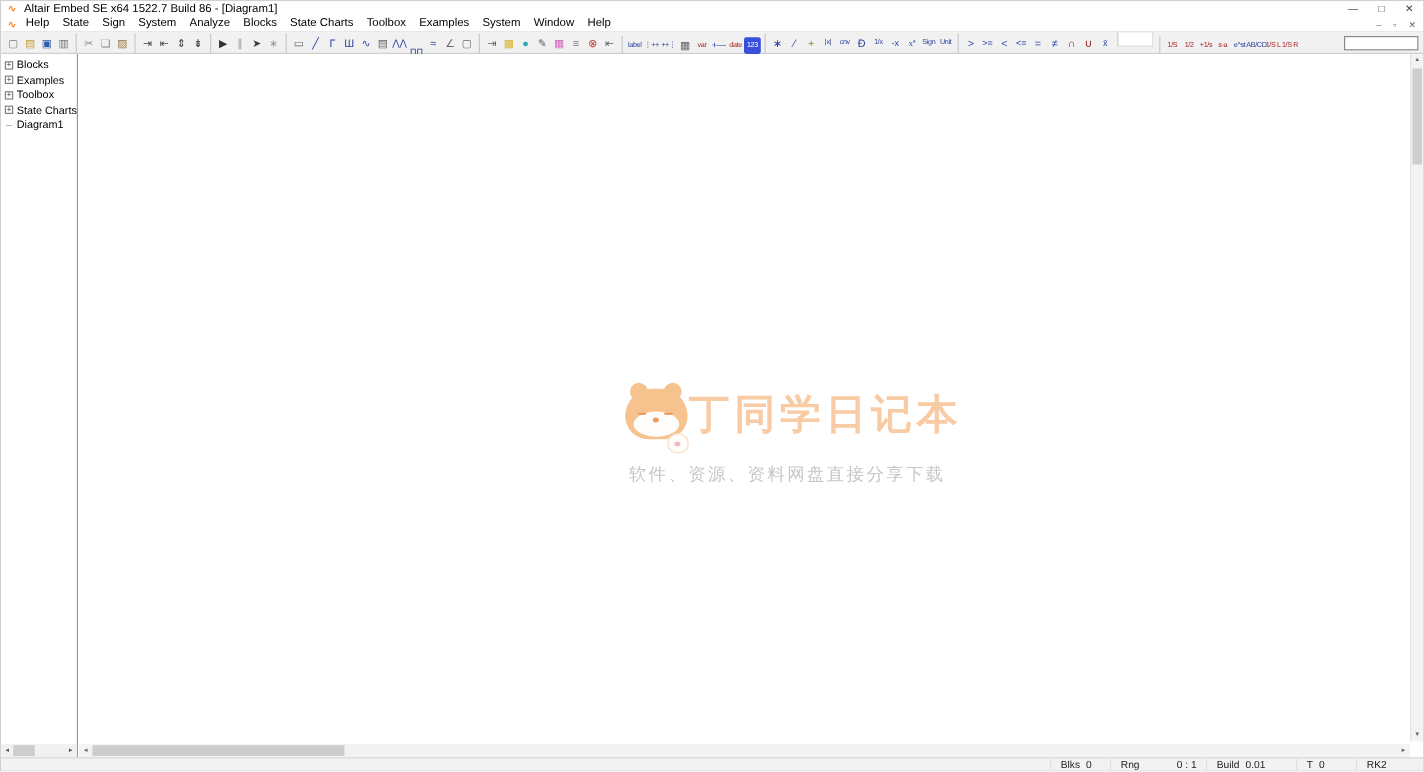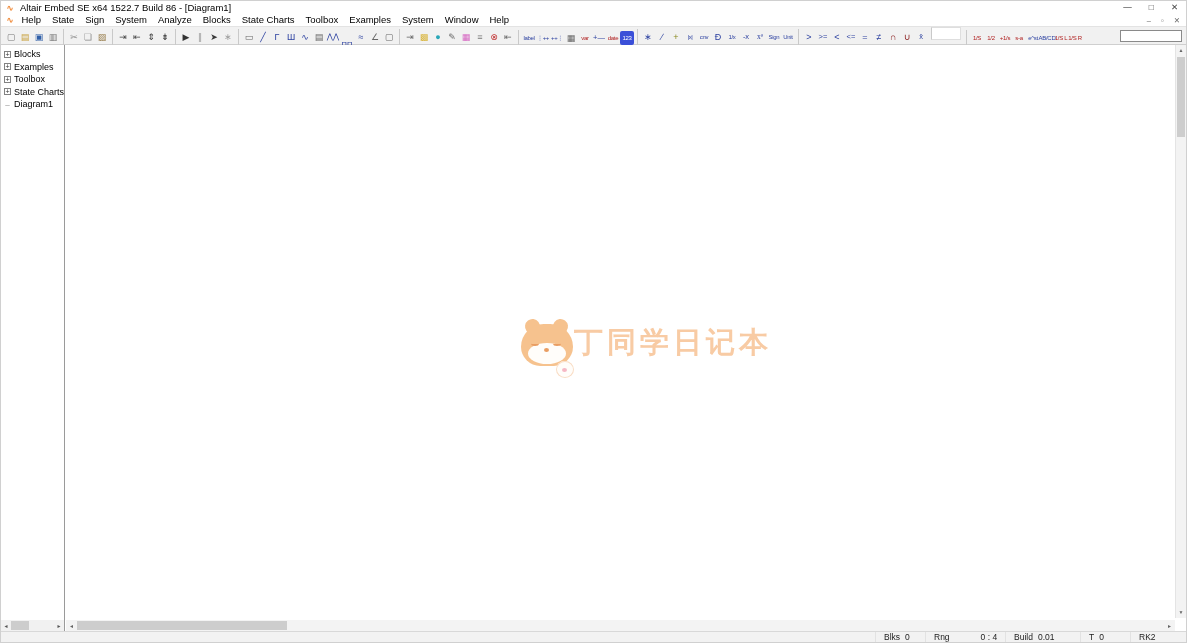--- a/index.html
+++ b/index.html
@@ -68,21 +68,21 @@
   .vscroll .thumb { position:absolute; left:1px; right:1px; top:12px; height:80px; background:#cdcdcd; }
 
   .hscroll { position:absolute; left:65px; bottom:0; right:11px; height:11px; background:#f3f3f3;
              display:flex; align-items:center; }
   .hscroll .arrow { width:11px; text-align:center; font-size:5px; color:#666; cursor:default; }
   .hscroll .track { flex:1; height:100%; position:relative; }
   .hscroll .thumb { position:absolute; left:0; top:1px; width:210px; height:9px; background:#cdcdcd; }
 
   
   .watermark { position:absolute; left:452px; top:272px; width:290px; height:86px; pointer-events:none; }
-  .wm-title { position:absolute; left:56px; top:6px; font-size:29px; font-weight:bold;
+  .wm-title { position:absolute; left:56px; top:6px; font-size:34px; font-weight:bold;
               letter-spacing:4px; color:#f8cba4; white-space:nowrap; }
   .wm-url { position:absolute; left:76px; top:42px; font-size:21px; font-weight:bold;
             letter-spacing:1px; color:#f8cba4; white-space:nowrap; }
   .wm-sub { position:absolute; left:6px; top:69px; font-size:14.5px; letter-spacing:2px;
             color:#c7c7c7; white-space:nowrap; }
 
   .wm-dog { position:absolute; left:2px; top:2px; width:58px; height:66px; }
   .wm-dog .ear { position:absolute; width:15px; height:15px; background:#f6c28e; top:0; left:5px;
                  border-radius:50% 50% 0 50%; transform:rotate(8deg); }
   .wm-dog .ear.r { left:33px; border-radius:50% 50% 50% 0; transform:rotate(-8deg); }
@@ -276,20 +276,21 @@
             <div class="ear r"></div>
           <div class="head"></div>
           <div class="muzzle"></div>
           <div class="eye"></div>
             <div class="eye r"></div>
           <div class="nose"></div>
           <div class="paw"></div>
             <div class="pad"></div>
         </div>
         <div class="wm-title">丁同学日记本</div>
+        <div class="wm-sub">软件、资源、资料网盘直接分享下载</div>
       </div>
     </div>
 
     <div class="vscroll">
       <span class="arrow up">▲</span>
       <span class="thumb"></span>
       <span class="arrow down">▼</span>
     </div>
 
     <div class="hscroll">
@@ -302,21 +303,21 @@
 
   </div>
 
   <div class="statusbar">
       <span class="sb-field">
         <span class="sb-label">Blks</span>
         <span class="sb-value">0</span>
       </span>
       <span class="sb-field">
         <span class="sb-label">Rng</span>
-        <span class="sb-value">0 : 4</span>
+        <span class="sb-value">0 : 1</span>
       </span>
       <span class="sb-field">
         <span class="sb-label">Build</span>
         <span class="sb-value">0.01</span>
       </span>
       <span class="sb-field">
         <span class="sb-label">T</span>
         <span class="sb-value">0</span>
       </span>
       <span class="sb-field">

